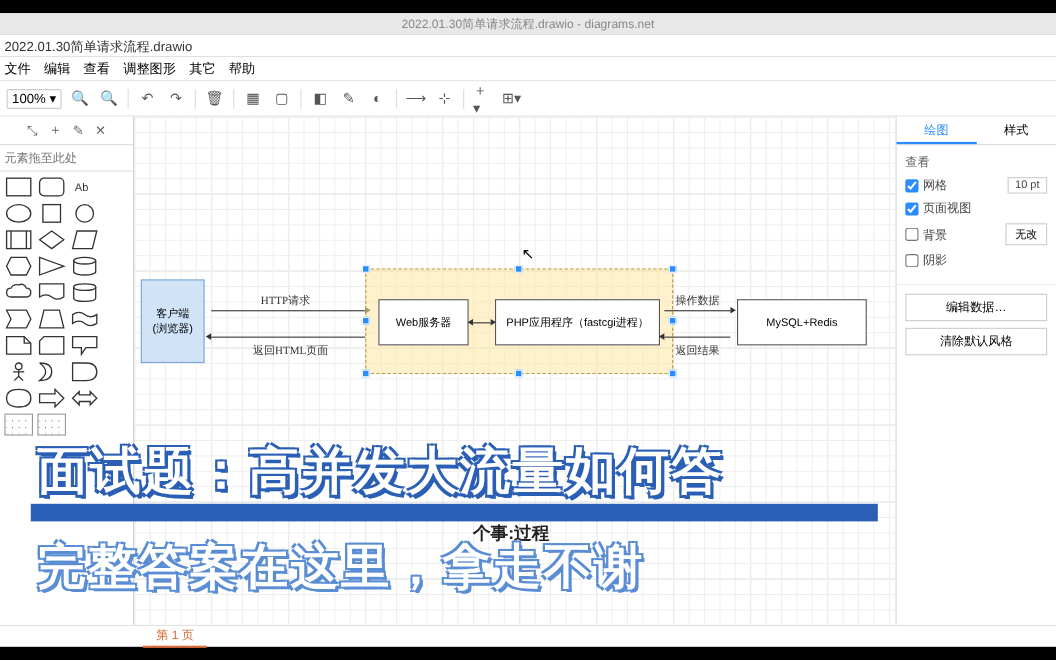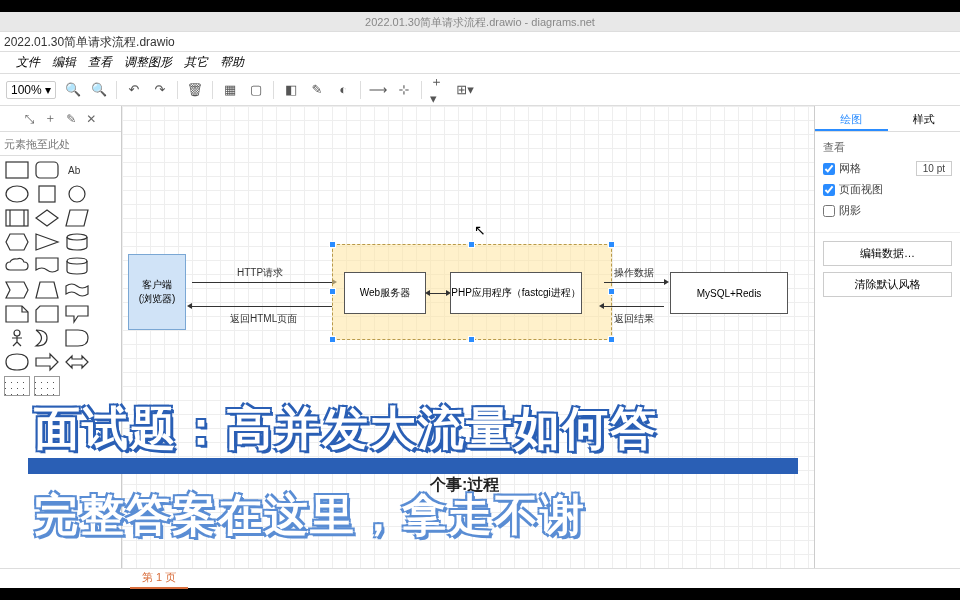--- a/index.html
+++ b/index.html
@@ -1,43 +1,43 @@
 <!DOCTYPE html>
 <html><head>
 <meta charset="utf-8">
 <style>
 * { margin: 0; padding: 0; box-sizing: border-box; font-family: Arial, "Microsoft YaHei", sans-serif; }
 body { width: 960px; height: 600px; background: #000; overflow: hidden; position: relative; }
 .app-wrap { position: absolute; top: 12px; left: 0; width: 960px; height: 576px; background: #fff; }
 .win-title { height: 20px; background: #e8e8e8; font-size: 11px; color: #888; text-align: center; line-height: 20px; border-bottom: 1px solid #ddd; }
 .file-title { height: 20px; background: #fff; border-bottom: 1px solid #ddd; font-size: 12px; color: #333; padding-left: 4px; line-height: 20px; }
-.menubar { height: 22px; background: #fff; border-bottom: 1px solid #ddd; display: flex; align-items: center; padding-left: 16px; font-size: 12px; font-style: italic; }
+.menubar { height: 22px; background: #fff; border-bottom: 1px solid #ddd; display: flex; align-items: center; padding-left: 4px; font-size: 12px; }
 .menubar span { margin-right: 12px; cursor: pointer; }
 .toolbar { height: 32px; background: #fff; border-bottom: 1px solid #ddd; display: flex; align-items: center; padding: 0 6px; gap: 8px; }
 .zoom-box { display: flex; align-items: center; font-size: 12px; border: 1px solid #ccc; padding: 1px 4px; border-radius: 2px; }
 .tool-icon { width: 18px; height: 18px; display: flex; align-items: center; justify-content: center; font-size: 13px; color: #555; cursor: pointer; }
 .tool-sep { width: 1px; height: 18px; background: #ddd; }
 .main-area { display: flex; height: 462px; }
 .left-panel { width: 122px; border-right: 1px solid #ccc; background: #fff; display: flex; flex-direction: column; }
 .ltool { height: 26px; border-bottom: 1px solid #ddd; display: flex; align-items: center; justify-content: center; gap: 10px; font-size: 12px; color: #666; }
 .search-box { height: 24px; border-bottom: 1px solid #ddd; padding: 2px 4px; }
 .search-box input { width: 100%; border: none; font-size: 11px; color: #999; outline: none; }
 .shapes-area { flex: 1; padding: 4px; overflow: hidden; }
 .shape-row { display: flex; gap: 4px; margin-bottom: 4px; }
 .shape-row svg { stroke: #333; stroke-width: 1.2; fill: none; }
 .canvas-wrap { flex: 1; position: relative; background: #fff; overflow: hidden; }
 .canvas-grid { position: absolute; inset: 0; background-image: linear-gradient(#eee 1px, transparent 1px), linear-gradient(90deg, #eee 1px, transparent 1px), linear-gradient(#ddd 1px, transparent 1px), linear-gradient(90deg, #ddd 1px, transparent 1px); background-size: 14px 14px, 14px 14px, 70px 70px, 70px 70px; }
 .node { position: absolute; font-size: 10px; display: flex; align-items: center; justify-content: center; text-align: center; }
 .node-client { left: 6px; top: 148px; width: 58px; height: 76px; background: #d0e3f7; border: 1px solid #7aa7d4; }
 .select-group { position: absolute; left: 210px; top: 138px; width: 280px; height: 96px; background: rgba(255,230,160,0.55); border: 1px dashed #b89a4a; }
 .sel-handle { position: absolute; width: 7px; height: 7px; background: #2a8cff; border: 1px solid #fff; }
 .node-web { left: 222px; top: 166px; width: 82px; height: 42px; background: #fff; border: 1px solid #555; }
-.node-php { left: 328px; top: 166px; width: 132px; height: 42px; background: #fff; border: 1px solid #555; }
+.node-php { left: 328px; top: 166px; width: 150px; height: 42px; background: #fff; border: 1px solid #555; }
 .node-db { left: 548px; top: 166px; width: 118px; height: 42px; background: #fff; border: 1px solid #555; }
-.edge-lbl { position: absolute; font-size: 10px; color: #333; white-space: nowrap; }
+.edge-lbl { position: absolute; font-size: 10px; color: #333; white-space: nowrap; font-family: Liberation Serif, serif; }
 .arrow { position: absolute; height: 1px; background: #333; }
 .arrow::after, .arrow::before { content: ""; position: absolute; width: 0; height: 0; border-top: 3px solid transparent; border-bottom: 3px solid transparent; }
 .arrow.r::after { right: -5px; top: -3px; border-left: 5px solid #333; }
 .arrow.l::before { left: -5px; top: -3px; border-right: 5px solid #333; }
 .right-panel { width: 146px; border-left: 1px solid #ccc; background: #fff; font-size: 11px; }
 .rtabs { display: flex; height: 26px; border-bottom: 1px solid #ddd; }
 .rtab { flex: 1; text-align: center; line-height: 26px; cursor: pointer; }
 .rtab.active { color: #2a8cff; border-bottom: 2px solid #2a8cff; }
 .rsection { padding: 8px 8px; border-bottom: 1px solid #eee; }
 .rsection h5 { font-size: 11px; color: #666; margin-bottom: 6px; font-weight: normal; }
@@ -273,20 +273,25 @@
             <input type="checkbox" checked="" style="">
             <span>网格</span>
             <span class="val-box">10 pt</span>
           </div>
         <div class="chk-row">
             <input type="checkbox" checked="" style="">
             <span>页面视图</span>
           </div>
         <div class="chk-row">
             <input type="checkbox" style="">
+            <span>背景</span>
+            <button class="btn-reset" style="margin-left:auto">无改</button>
+          </div>
+        <div class="chk-row">
+            <input type="checkbox" style="">
             <span>阴影</span>
           </div>
       </div>
       <div class="rsection" style="border-bottom:none">
         <button class="rbtn">编辑数据…</button>
         <button class="rbtn">清除默认风格</button>
       </div>
     </div>
   </div>
 

